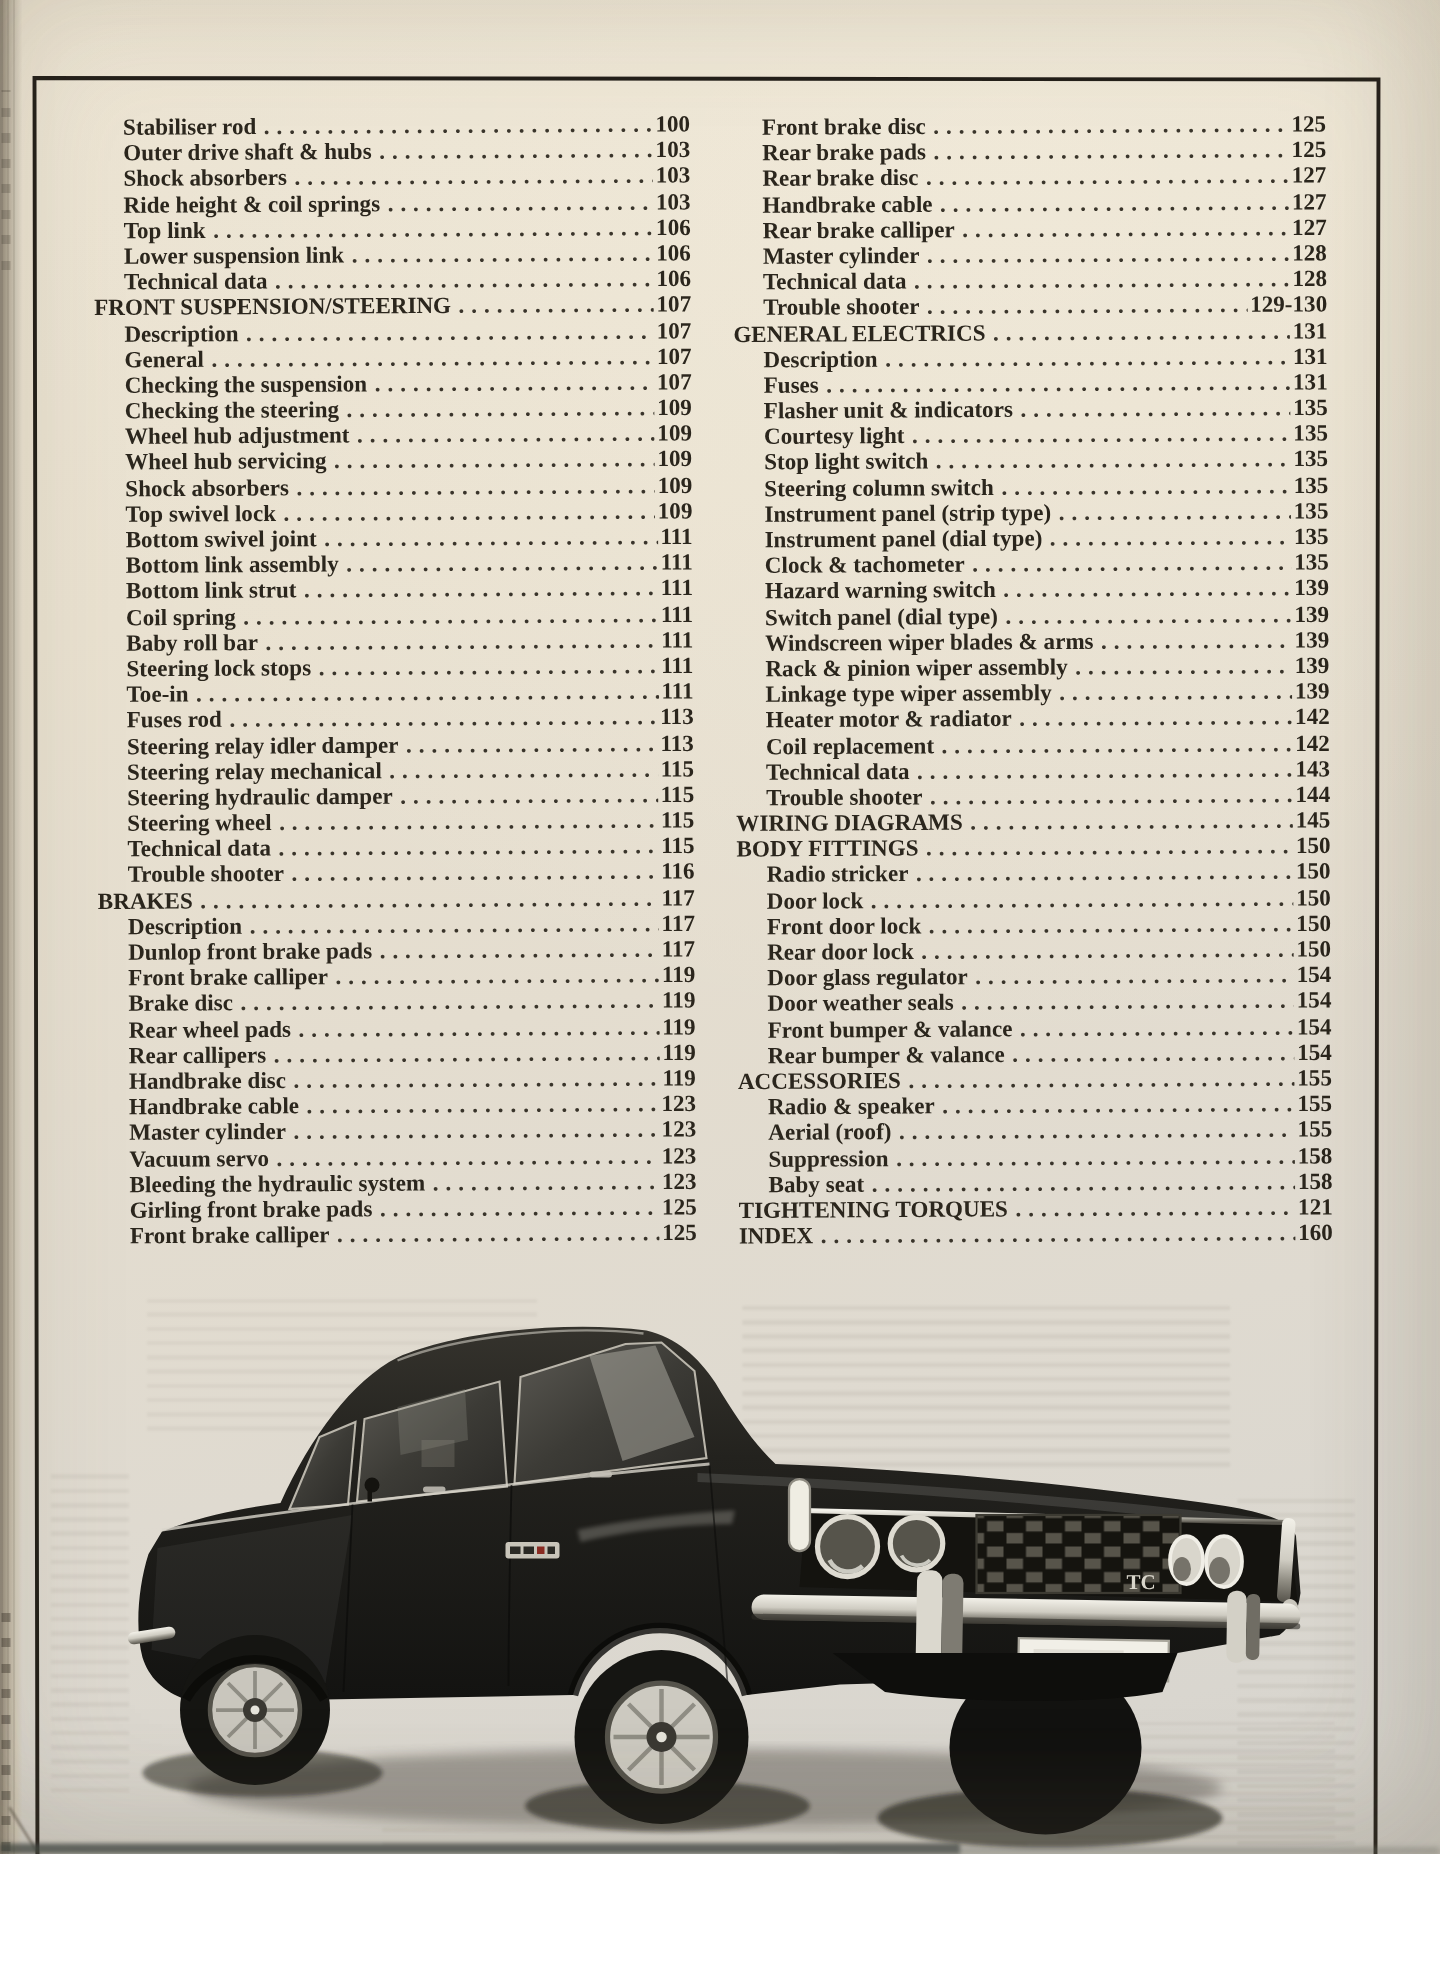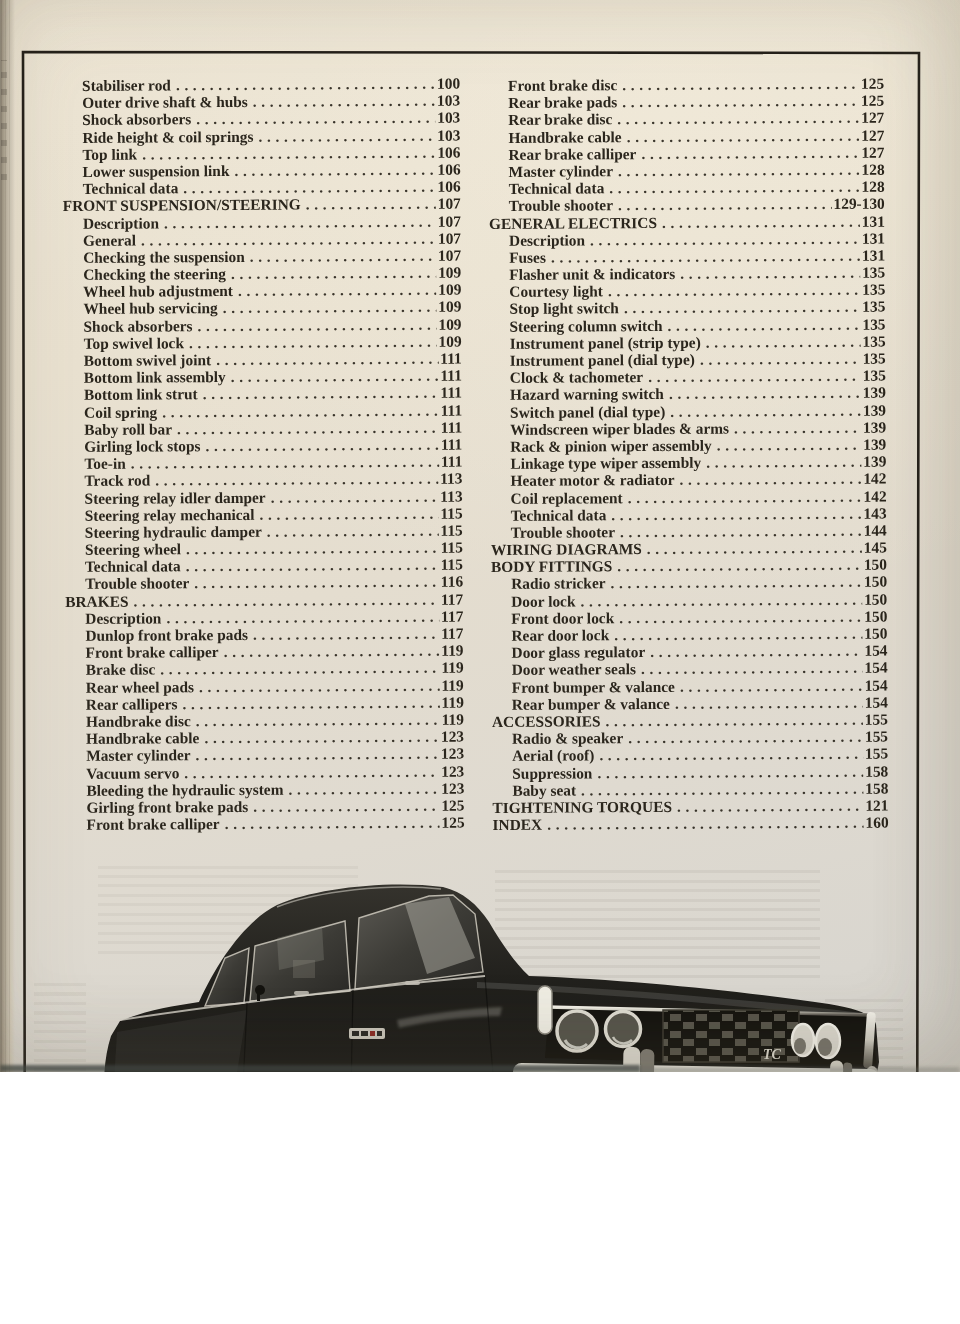--- a/index.html
+++ b/index.html
@@ -1,18 +1,18 @@
 <!DOCTYPE html>
 <html><head>
 <meta charset="utf-8">
 <style>
   html,body{margin:0;padding:0;}
   body{width:960px;height:1324px;font-family:"Liberation Serif","DejaVu Serif",serif;}
 
-  .scan{position:relative;width:960px;height:1072px;overflow:hidden;
+  .scan{position:relative;width:960px;height:1236px;overflow:hidden;
     background:
       radial-gradient(120% 80% at 70% 10%, rgba(255,250,235,.25), rgba(0,0,0,0) 60%),
       linear-gradient(168deg,#ece4d3 0%,#e9e1d0 30%,#e4ddcf 52%,#dfdad0 72%,#d9d6cf 90%,#d5d2cb 100%);}
   .scan::after{content:"";position:absolute;inset:0;pointer-events:none;
     box-shadow:inset 0 0 90px rgba(105,92,70,.16), inset -25px -35px 70px rgba(95,88,72,.12);}
 
   
   .book-edge{position:absolute;left:0;top:0;width:15px;height:100%;
     background:linear-gradient(90deg,#8f8779 0,#a99f8e 3px,#c4bcab 7px,#d7cfbe 11px,rgba(230,222,205,0) 15px);}
   .book-edge::after{content:"";position:absolute;left:1px;top:0;width:11px;height:100%;opacity:.5;
@@ -34,21 +34,21 @@
   .row{display:flex;align-items:baseline;}
   .row .lab{white-space:nowrap;}
   .row .dots{flex:1;overflow:hidden;white-space:nowrap;letter-spacing:.4px;padding:0 2px 0 5px;opacity:.92;}
   .row .pg{white-space:nowrap;padding-left:2px;}
   .row.sub{padding-left:20px;}
 
   .pagenum{position:absolute;left:908px;top:1262px;width:40px;text-align:center;
     font-size:17px;font-weight:700;font-style:italic;color:#33302a;}
 
   
-  .photo{position:absolute;left:97px;top:860px;width:800px;height:395px;font-style:italic;}
+  .photo{position:absolute;left:85px;top:860px;width:800px;height:395px;}
 
   
   .ghost{position:absolute;opacity:.5;filter:blur(.7px);pointer-events:none;
     background:repeating-linear-gradient(0deg,rgba(99,92,80,.17) 0 3px,rgba(0,0,0,0) 3px 9.5px);}
   .g1{left:495px;top:866px;width:325px;height:112px;}
   .g2{left:98px;top:866px;width:260px;height:88px;opacity:.35;}
   .g3{left:34px;top:980px;width:52px;height:215px;opacity:.4;}
   .g4{left:825px;top:995px;width:78px;height:235px;opacity:.45;}
   .g5{left:255px;top:1212px;width:430px;height:38px;opacity:.4;}
   .g6{left:705px;top:1148px;width:185px;height:78px;opacity:.4;}
@@ -163,31 +163,31 @@
         <span class="lab">Coil spring</span>
         <span class="dots">. . . . . . . . . . . . . . . . . . . . . . . . . . . . . . . . . . . . . . . . . . . . . . . . . . . . . . . . . . . . </span>
         <span class="pg">111</span>
       </div>
       <div class="row sub">
         <span class="lab">Baby roll bar</span>
         <span class="dots">. . . . . . . . . . . . . . . . . . . . . . . . . . . . . . . . . . . . . . . . . . . . . . . . . . . . . . . . . . . . </span>
         <span class="pg">111</span>
       </div>
       <div class="row sub">
-        <span class="lab">Girling lock stops</span>
+        <span class="lab">Steering lock stops</span>
         <span class="dots">. . . . . . . . . . . . . . . . . . . . . . . . . . . . . . . . . . . . . . . . . . . . . . . . . . . . . . . . . . . . </span>
         <span class="pg">111</span>
       </div>
       <div class="row sub">
         <span class="lab">Toe-in</span>
         <span class="dots">. . . . . . . . . . . . . . . . . . . . . . . . . . . . . . . . . . . . . . . . . . . . . . . . . . . . . . . . . . . . </span>
         <span class="pg">111</span>
       </div>
       <div class="row sub">
-        <span class="lab">Track rod</span>
+        <span class="lab">Fuses rod</span>
         <span class="dots">. . . . . . . . . . . . . . . . . . . . . . . . . . . . . . . . . . . . . . . . . . . . . . . . . . . . . . . . . . . . </span>
         <span class="pg">113</span>
       </div>
       <div class="row sub">
         <span class="lab">Steering relay idler damper</span>
         <span class="dots">. . . . . . . . . . . . . . . . . . . . . . . . . . . . . . . . . . . . . . . . . . . . . . . . . . . . . . . . . . . . </span>
         <span class="pg">113</span>
       </div>
       <div class="row sub">
         <span class="lab">Steering relay mechanical</span>

